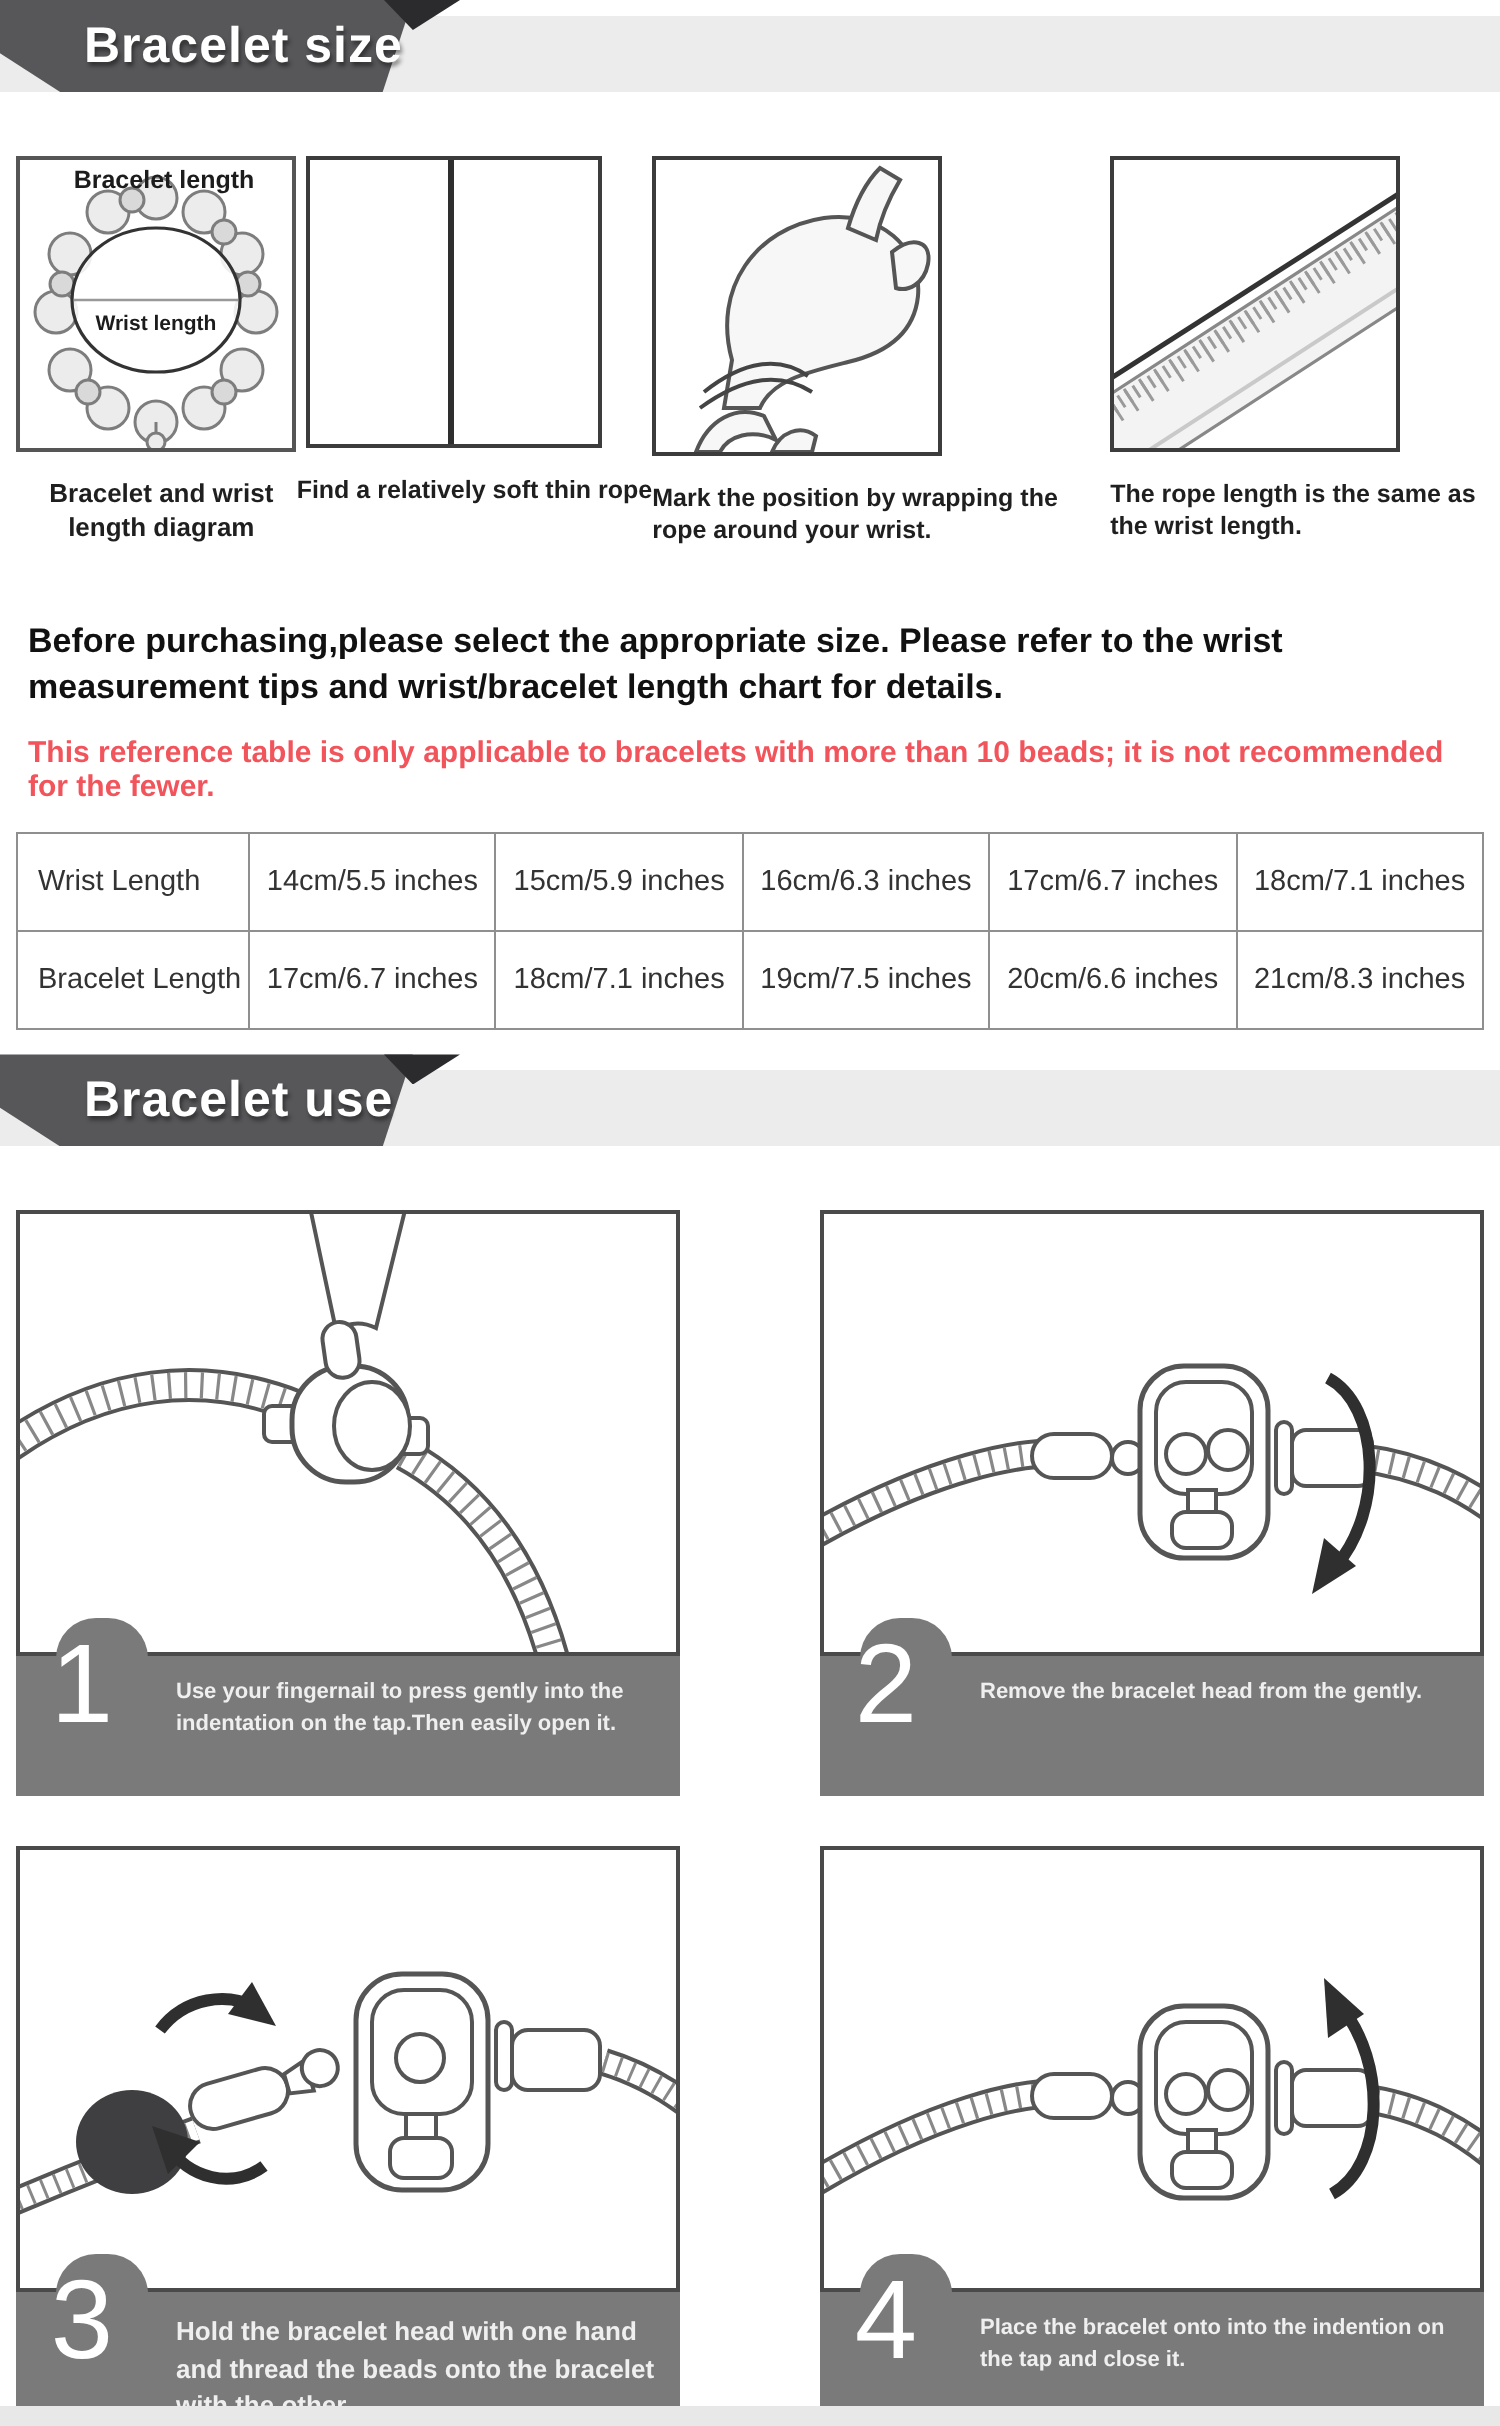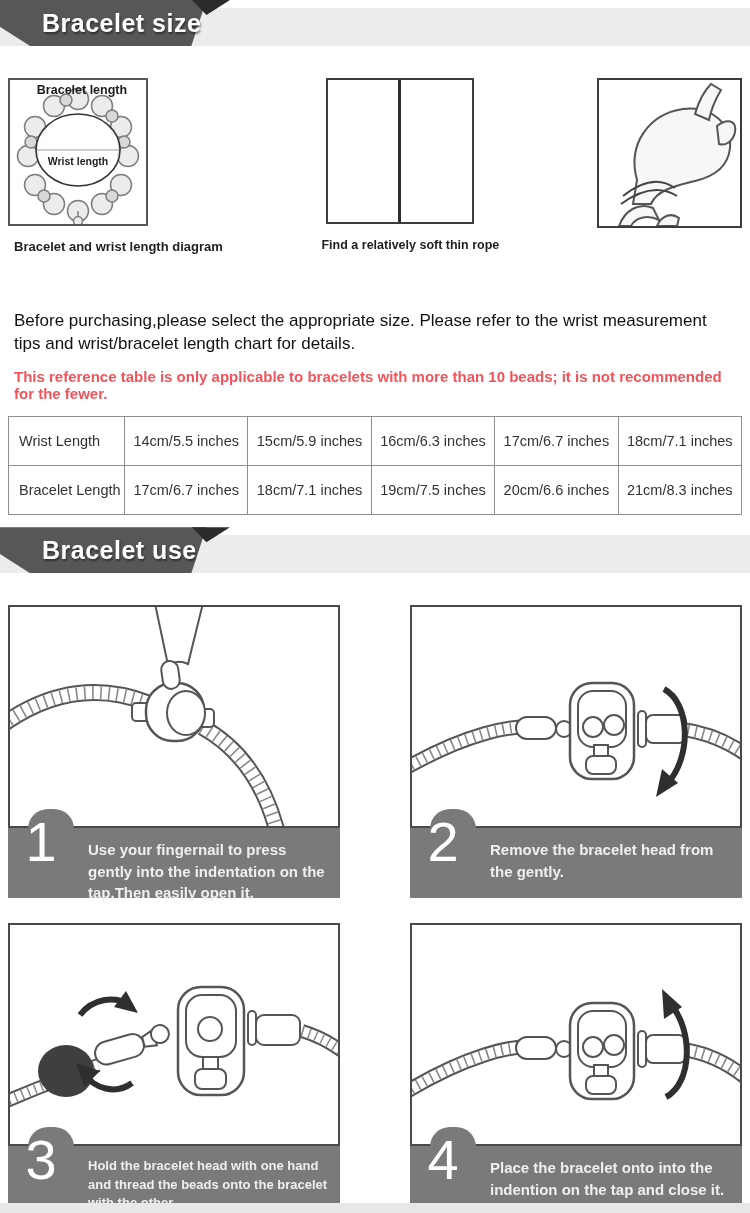--- a/index.html
+++ b/index.html
@@ -36,36 +36,36 @@
   .p4 .panel-box { width:145px; height:148px; }
   .panel-caption { margin-top:13px; font-size:12.5px; font-weight:700; line-height:1.3; color:#1f1f1f; }
   .p1 .panel-caption { text-align:center; font-size:13px; padding:0 6px; }
   .p2 .panel-caption { white-space:nowrap; margin-left:-5px; }
   .p3 .panel-caption, .p4 .panel-caption { text-align:left; padding-right:2px; }
 
   .rope-line { position:relative; width:100%; height:100%; }
   .rope-line::after { content:""; position:absolute; left:48%; top:0; bottom:0; width:3px; background:#2e2e2e; }
 
   
-  .intro { margin:20px 14px 0; font-size:17px; font-weight:400; line-height:1.33; color:#111; }
+  .intro { margin:20px 14px 0; font-size:17px; font-weight:700; line-height:1.33; color:#111; }
   .note  { margin:13px 14px 12px; font-size:15px; font-weight:700; color:#f2545c; }
 
   
   table.size-table { border-collapse:collapse; table-layout:fixed; width:734px; margin:14px 8px 0; background:#fff; }
   .size-table td { border:1px solid #8f8f8f; height:49px; font-size:14.5px; color:#333; text-align:center; }
   .size-table td.rowlabel { text-align:left; padding-left:10px; }
 
   
   .steps { display:flex; flex-wrap:wrap; justify-content:space-between; padding:0 8px; row-gap:25px; margin-top:32px; }
   .step { width:332px; }
   .step-img { width:332px; height:223px; border:2px solid #4a4a4a; background:#fff; overflow:hidden; }
   .step-bar { position:relative; background:#7a7a7b; height:70px; width:332px; }
   .step-bump { position:absolute; left:20px; top:-19px; width:46px; height:20px; border-radius:23px 23px 0 0; background:#7a7a7b; }
   .step-num { position:absolute; left:0; top:-14px; width:66px; text-align:center; font-size:56px; font-weight:400; color:#fff; line-height:1; }
-  .step-text { padding:11px 12px 8px 80px; font-size:15px; font-weight:700; color:#efefef; line-height:1.42; }
+  .step-text { padding:11px 12px 8px 80px; font-size:11px; font-weight:700; color:#efefef; line-height:1.42; }
 
   svg { display:block; }
   .bottom-strip { position:absolute; left:0; right:0; bottom:0; height:10px; background:#e8e8e8; }
 </style>
 </head>
 <body>
 
 <div class="banner-wrap">
   <div class="banner-strip"></div>
   <div class="ribbon"></div>
@@ -129,22 +129,37 @@
         <g stroke="#444" stroke-width="2" fill="none">
           <path d="M24,116 C44,100 62,98 76,108"></path>
           <path d="M22,124 C44,108 62,106 78,116"></path>
         </g>
         <g fill="#f7f7f7" stroke="#555" stroke-width="2">
           <path d="M20,146 C26,130 40,122 54,128 L60,140 C48,134 36,138 32,146 Z"></path>
           <path d="M58,146 C62,136 72,132 80,138 L78,146 Z"></path>
         </g>
       </svg>
     </div>
-  </div>
-
+    <div class="panel-caption">Mark the position by wrapping the rope around your wrist.</div>
+  </div>
+
+  <div class="panel p4">
+    <div class="panel-box">
+      <svg viewBox="0 0 141 144" width="141" height="144">
+        <line x1="-6" y1="112" x2="150" y2="12" stroke="#333" stroke-width="2.5"></line>
+        <g transform="rotate(-33 70 80)">
+          <rect x="-40" y="72" width="230" height="42" fill="#f3f3f3" stroke="#888" stroke-width="1.6"></rect>
+          <line x1="-40" y1="80" x2="190" y2="80" stroke="#9a9a9a" stroke-width="13" stroke-dasharray="1.5 7.5"></line>
+          <line x1="-40" y1="78" x2="190" y2="78" stroke="#9a9a9a" stroke-width="7" stroke-dasharray="1.5 3"></line>
+          <line x1="-40" y1="106" x2="190" y2="106" stroke="#c9c9c9" stroke-width="2"></line>
+        </g>
+      </svg>
+    </div>
+    <div class="panel-caption">The rope length is the same as the wrist length.</div>
+  </div>
 </div>
 
 <p class="intro">Before purchasing,please select the appropriate size. Please refer to the wrist measurement tips and wrist/bracelet length chart for details.</p>
 <p class="note">This reference table is only applicable to bracelets with more than 10 beads; it is not recommended for the fewer.</p>
 
 <table class="size-table">
   <colgroup>
       <col style="width:116px">
       <col>
       <col>

